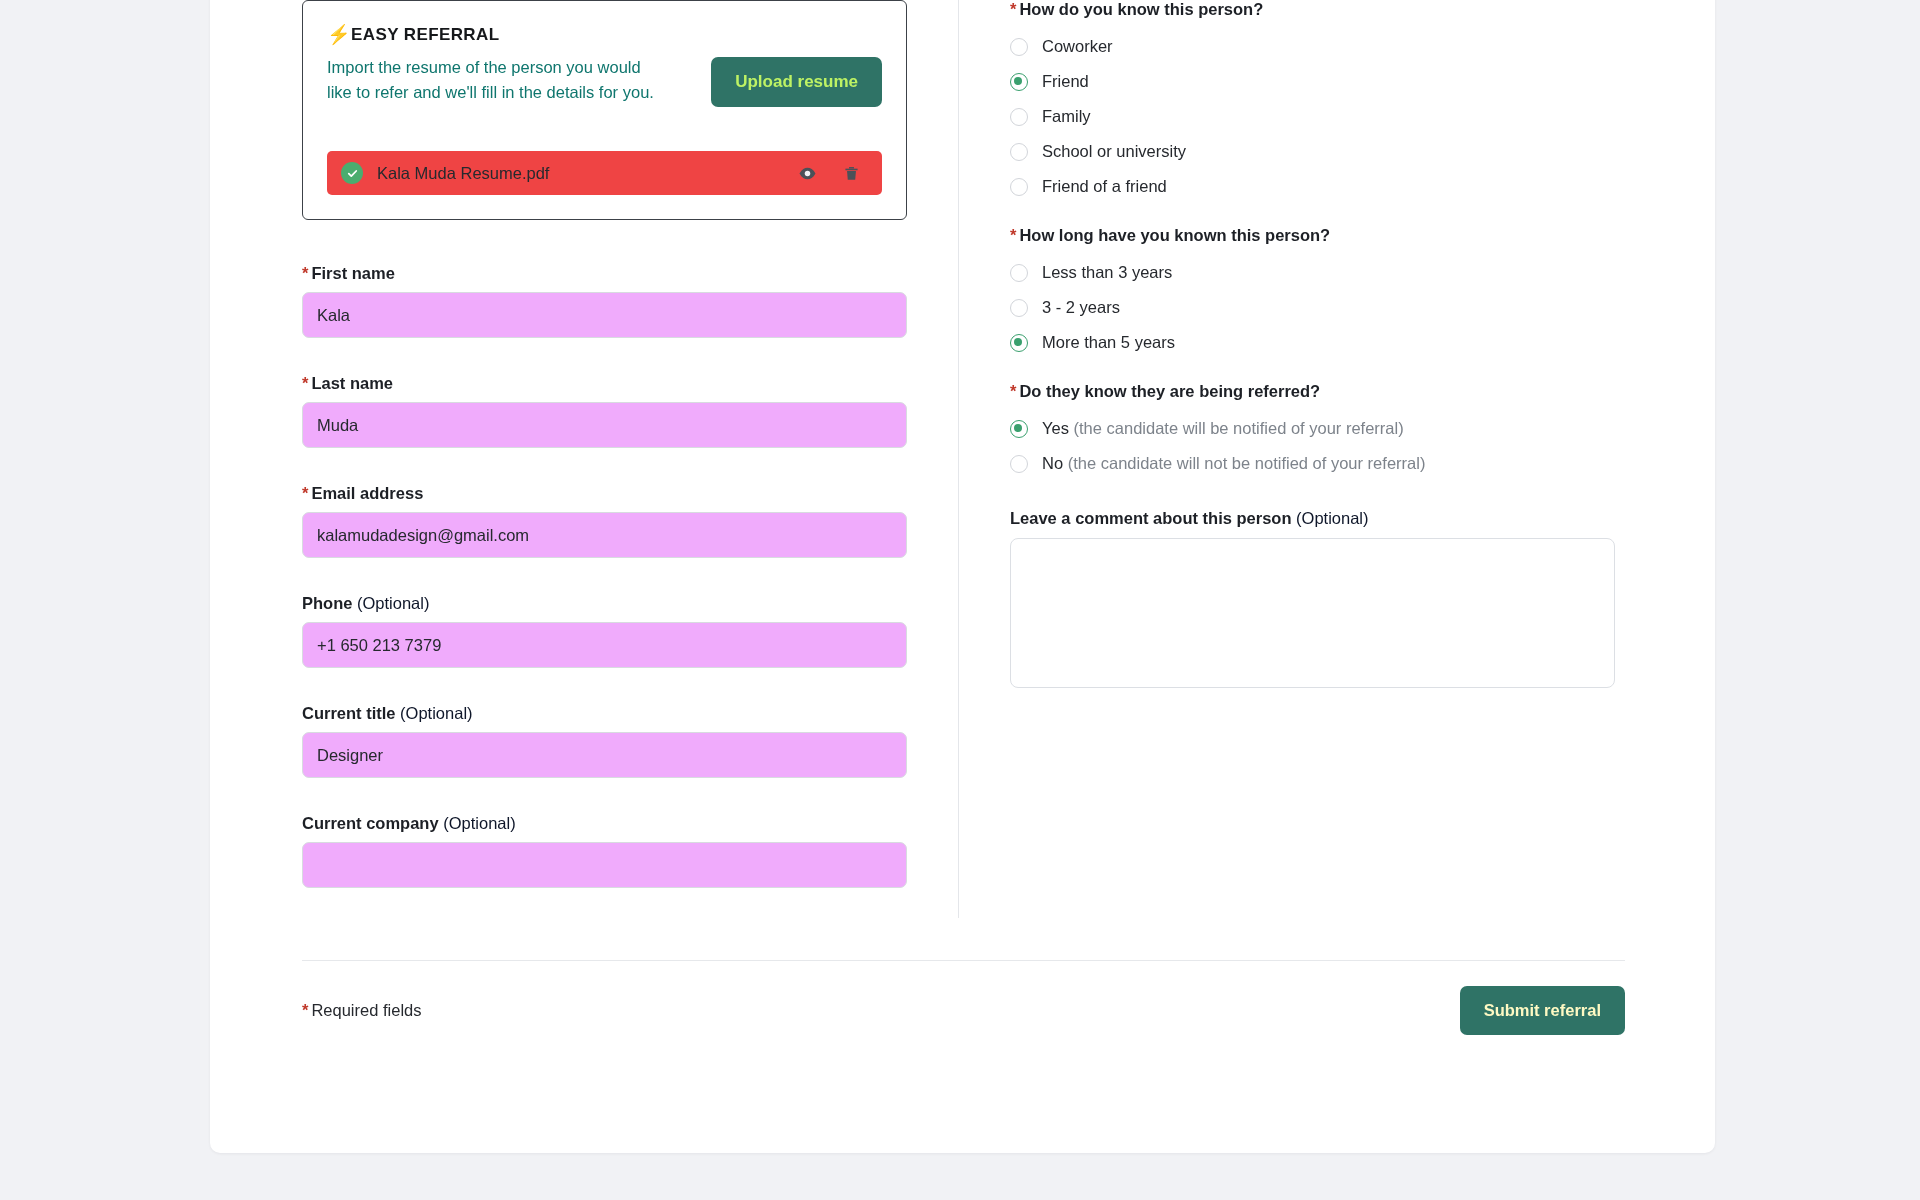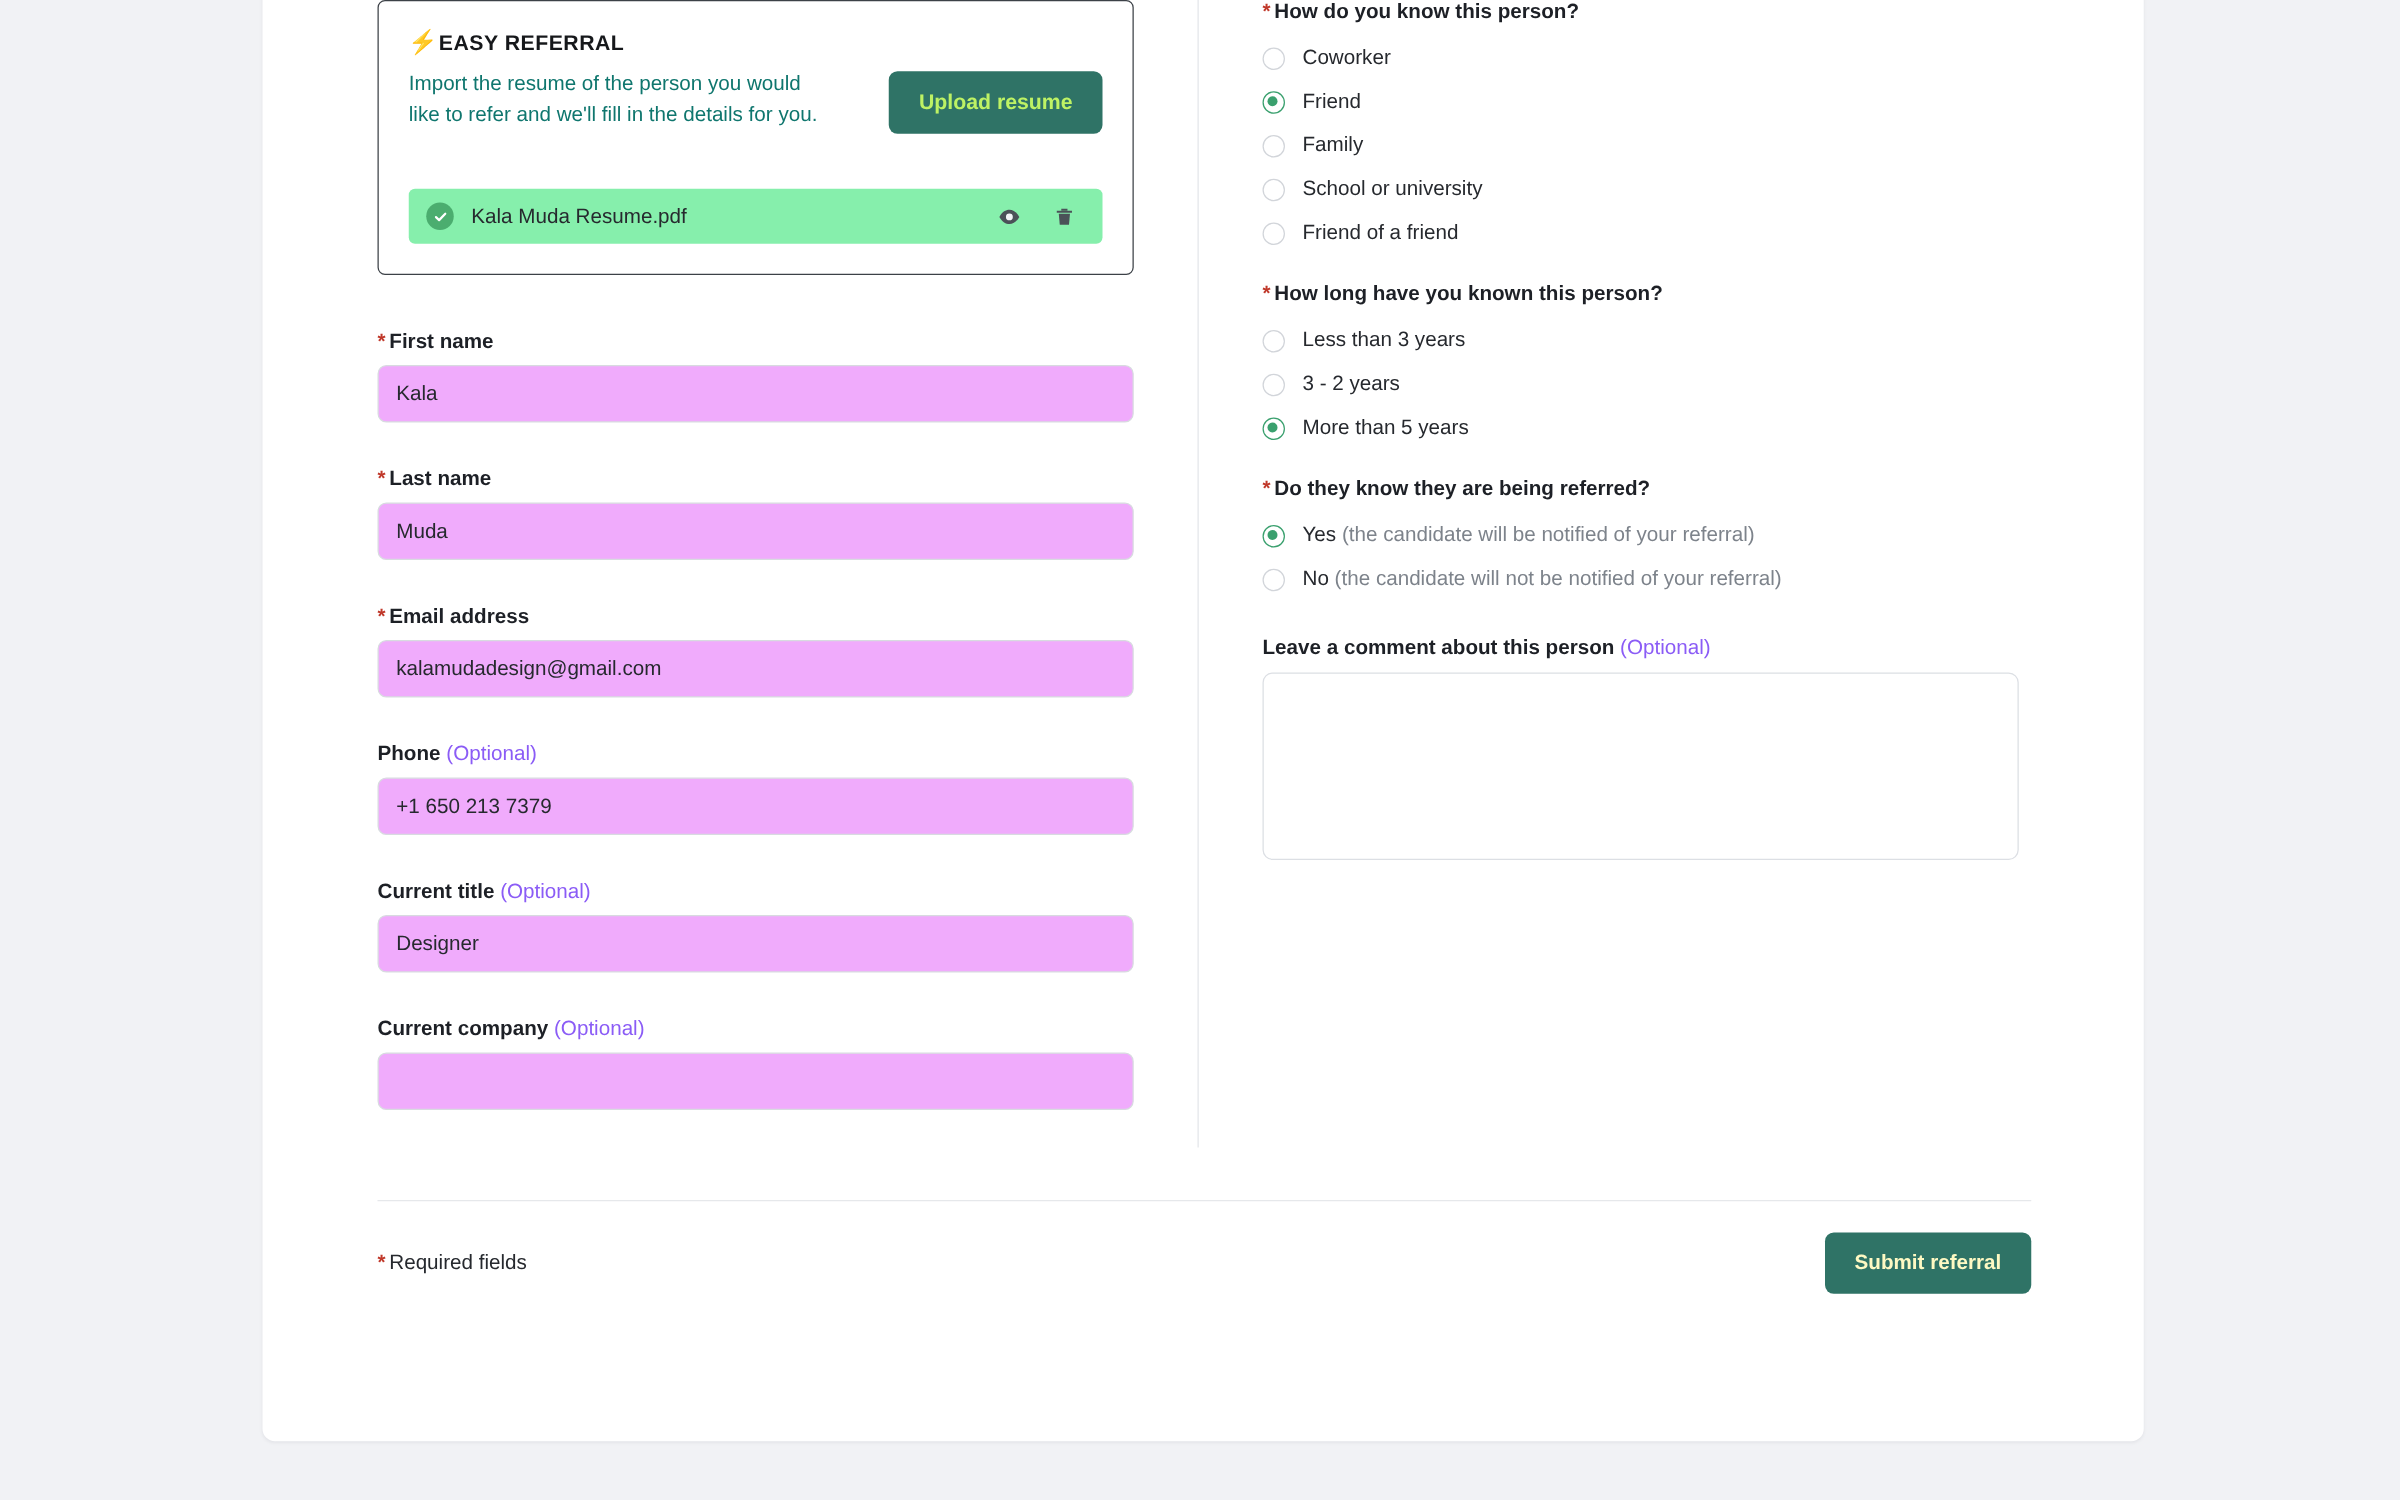--- a/index.html
+++ b/index.html
@@ -125,21 +125,21 @@
     cursor: pointer;
     white-space: nowrap;
   }
 
   .file-row {
     position: absolute;
     left: 24px;
     right: 24px;
     bottom: 24px;
     height: 44px;
-    background: #86efac;
+    background: #ef4444;
     border-radius: 5px;
     display: flex;
     align-items: center;
     padding: 0 16px 0 14px;
   }
 
   .check-circle {
     width: 22px;
     height: 22px;
     border-radius: 50%;
@@ -181,21 +181,21 @@
     display: block;
   }
 
   .req-star {
     color: #c0392b;
     font-weight: 700;
     margin-right: 3px;
   }
 
   .optional {
-    color: #8b5cf6;
+    color: #0f172a;
     font-weight: 400;
   }
 
   .text-input {
     display: block;
     width: 605px;
     height: 46px;
     border: 1px solid #d8dbe0;
     border-radius: 7px;
     background: #f0abfc;

